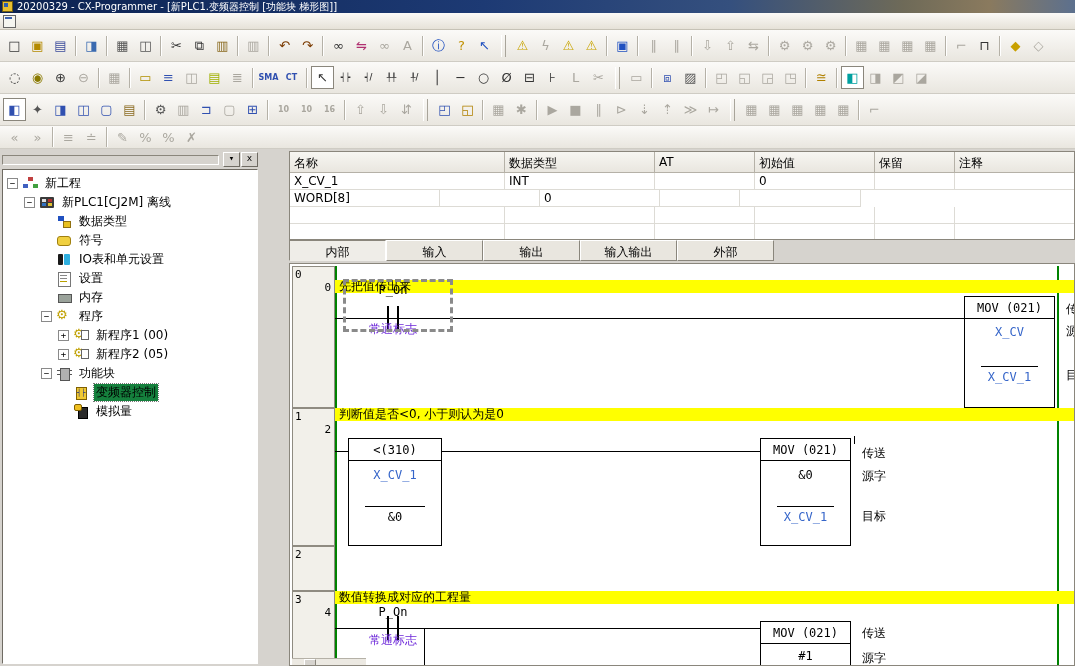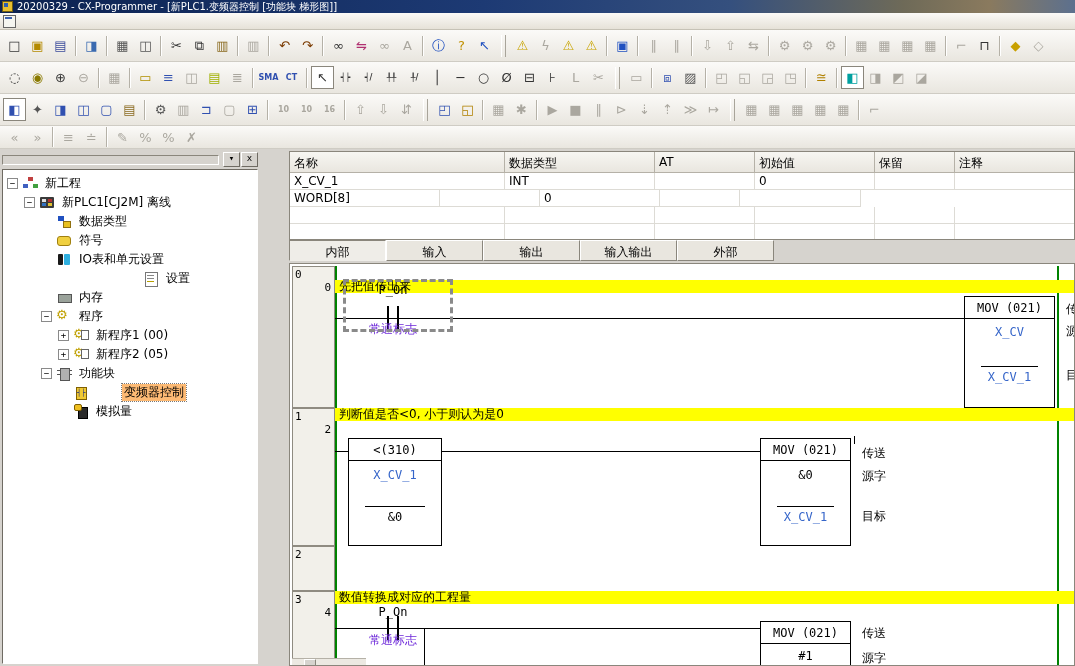--- a/index.html
+++ b/index.html
@@ -32,21 +32,21 @@
   
   .tree-panel{position:absolute;left:0;top:150px;width:260px;height:516px;background:#d6d3ce;}
   .tree-head{position:absolute;left:2px;top:2px;right:2px;height:15px;display:flex;align-items:center;}
   .tree-combo{flex:1;height:8px;border:1px solid;border-color:#8a867c #fff #fff #8a867c;background:#d6d3ce;margin-right:3px;}
   .th-btn{width:15px;height:13px;border:1px solid;border-color:#fff #6f6b63 #6f6b63 #fff;background:#d6d3ce;
     font-size:9px;line-height:11px;text-align:center;margin-left:1px;flex:none;font-family:"DejaVu Sans Mono",monospace;}
   .tree-body{position:absolute;left:2px;right:2px;top:19px;bottom:2px;background:#fff;
     border:1px solid;border-color:#6f6b63 #fff #fff #6f6b63;overflow:hidden;padding-top:4px;}
   .trow{height:19px;display:flex;align-items:center;font-size:12px;white-space:nowrap;}
   .tlabel{padding:0 2px;}
-  .trow.sel .tlabel{background:#fdba74;outline:1px dotted #777;margin-left:28px;}
+  .trow.sel .tlabel{background:#15803d;outline:1px dotted #777;}
   .exp{width:11px;height:11px;border:1px solid #8a8a8a;background:#fff;font-size:9px;line-height:9px;text-align:center;
     margin-right:4px;flex:none;box-sizing:border-box;font-family:"DejaVu Sans Mono",monospace;}
   .exp-sp{width:15px;flex:none;}
   .ti{width:17px;height:15px;position:relative;margin-right:4px;flex:none;}
   .ti-project::before{content:"";position:absolute;left:6px;top:1px;width:5px;height:4px;background:#c04040;}
   .ti-project::after{content:"";position:absolute;left:1px;top:8px;width:5px;height:4px;background:#4060c0;box-shadow:10px 0 #40a040;}
   .ti-plc::before{content:"";position:absolute;left:1px;top:2px;width:14px;height:11px;background:#3a3a3a;border-radius:1px;}
   .ti-plc::after{content:"";position:absolute;left:3px;top:4px;width:4px;height:3px;background:#e0e0e0;
     box-shadow:6px 0 #b03030,0 4px #3070c0,6px 4px #e0c030;}
   .ti-datatype::before{content:"";position:absolute;left:2px;top:2px;width:6px;height:5px;background:#2050c0;}
@@ -545,21 +545,21 @@
         <div class="trow" style="padding-left: 38px;">
           <span class="exp-sp"></span>
           <span class="ti ti-symbol"></span>
           <span class="tlabel">符号</span>
         </div>
         <div class="trow" style="padding-left: 38px;">
           <span class="exp-sp"></span>
           <span class="ti ti-iotable"></span>
           <span class="tlabel">IO表和单元设置</span>
         </div>
-        <div class="trow" style="padding-left: 60px; justify-content: center;">
+        <div class="trow" style="padding-left: 38px;">
           <span class="exp-sp"></span>
           <span class="ti ti-settings"></span>
           <span class="tlabel">设置</span>
         </div>
         <div class="trow" style="padding-left: 38px;">
           <span class="exp-sp"></span>
           <span class="ti ti-memory"></span>
           <span class="tlabel">内存</span>
         </div>
         <div class="trow" style="padding-left: 38px;">

